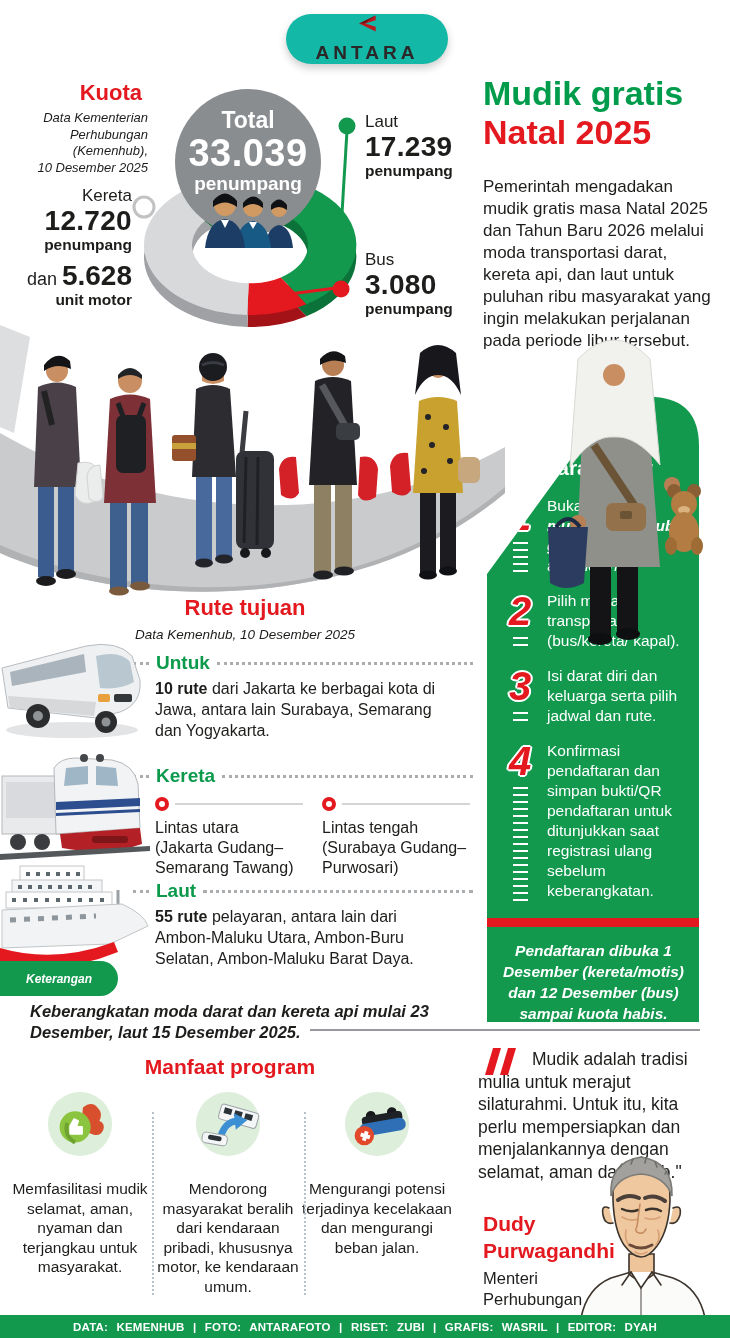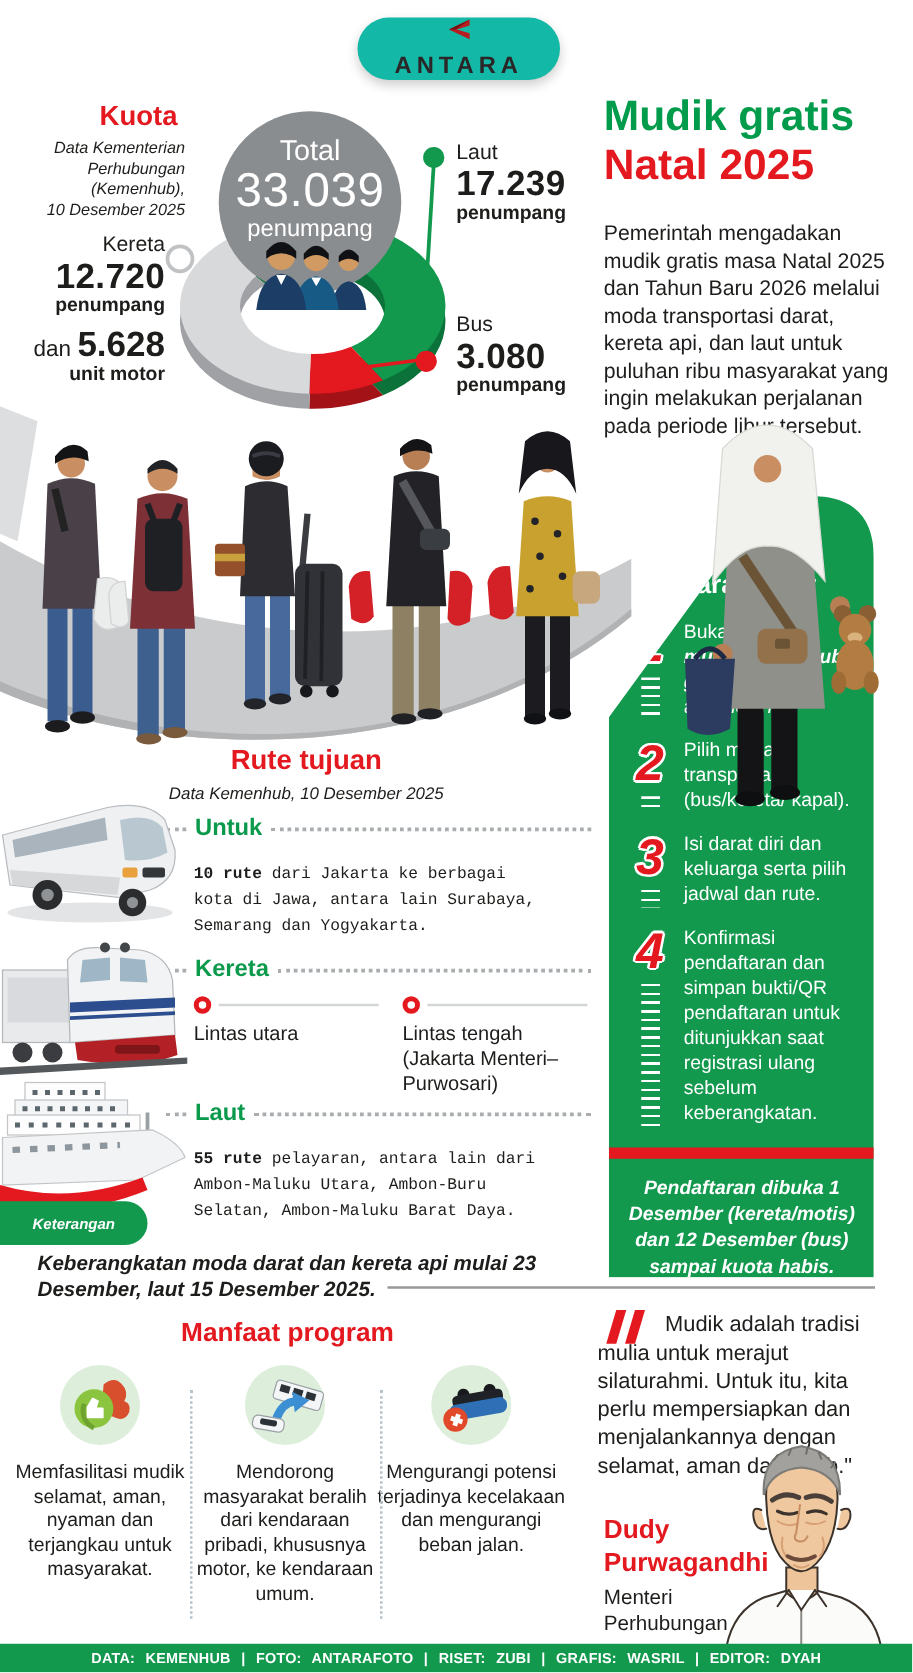--- a/index.html
+++ b/index.html
@@ -10,21 +10,21 @@
         border-radius:26px;box-shadow:0 4px 9px rgba(0,0,0,.20);display:flex;align-items:center;
         justify-content:center;gap:9px;z-index:5;flex-direction:column;}
   .logo-text{font-weight:bold;font-size:19px;letter-spacing:4px;color:#2b2627;}
   
   .kuota-h{position:absolute;left:20px;top:80px;width:122px;text-align:right;color:#e3191f;
            font-size:22px;font-weight:bold;}
   .kuota-src{position:absolute;left:4px;top:110px;width:144px;text-align:right;font-style:italic;
              font-size:13px;line-height:16.5px;white-space:pre-line;}
   .donut-svg{position:absolute;left:120px;top:95px;width:270px;height:240px;z-index:2;}
   .total-circle{position:absolute;left:175px;top:89px;width:146px;height:146px;border-radius:50%;
-                background:#8a8d90;text-align:center;color:#fff;font-weight:normal;z-index:3;}
+                background:#8a8d90;text-align:center;color:#fff;font-weight:bold;z-index:3;}
   .t1{margin-top:19px;font-size:23px;line-height:25px;}
   .t2{font-size:38px;line-height:40px;letter-spacing:.5px;}
   .t3{font-size:19px;line-height:21px;}
   .people-svg{position:absolute;left:203px;top:192px;width:92px;height:56px;z-index:4;}
   .lab{position:absolute;z-index:4;}
   .lab .l{font-size:17px;line-height:19px;}
   .lab .v{font-size:28px;font-weight:bold;line-height:31px;letter-spacing:.3px;}
   .lab .u{font-size:15.5px;font-weight:bold;line-height:18px;}
   .lab-laut{left:365px;top:112px;}
   .lab-bus{left:365px;top:250px;}
@@ -60,21 +60,21 @@
   
   .rute-title{position:absolute;left:130px;top:595px;width:230px;text-align:center;color:#e3191f;
               font-size:22px;font-weight:bold;}
   .rute-src{position:absolute;left:100px;top:627px;width:290px;text-align:center;font-style:italic;
             font-size:13.5px;}
   .rute-sec{position:absolute;left:133px;width:340px;}
   .sec-darat{top:652px;} .sec-kereta{top:765px;} .sec-laut{top:880px;}
   .rute-head{display:flex;align-items:center;gap:7px;color:#0b9a4c;font-weight:bold;font-size:19px;}
   .dots-pre{width:16px;border-top:3px dotted #a9adb0;}
   .dots-post{flex:1;border-top:3px dotted #a9adb0;}
-  .rute-text{margin:14px 0 0 22px;width:288px;font-size:13px;line-height:21px;font-family:Liberation Mono, monospace;}
+  .rute-text{margin:4px 0 0 22px;width:288px;font-size:16px;line-height:21px;}
   .k-items{display:flex;margin:10px 0 0 22px;gap:19px;}
   .k-item{width:148px;}
   .bullet-row{display:flex;align-items:center;gap:6px;}
   .bullet{width:14px;height:14px;border-radius:50%;border:4px solid #e3191f;background:#fff;
           box-sizing:border-box;flex:none;}
   .bullet-line{flex:1;height:2px;background:#d4d5d7;}
   .k-title{font-size:16px;margin-top:7px;line-height:20px;}
   .k-detail{font-size:16px;line-height:20px;}
   .vehicle{position:absolute;left:0;z-index:1;}
   .bus-svg{top:638px;width:150px;height:108px;}
@@ -85,21 +85,21 @@
             display:flex;align-items:center;justify-content:center;z-index:3;}
   .ket-note{position:absolute;left:30px;top:1001px;width:440px;font-weight:bold;font-style:italic;
             font-size:16.5px;line-height:21px;}
   .hline{position:absolute;left:310px;top:1029px;width:390px;height:2px;background:#97999c;}
   
   .manfaat-title{position:absolute;left:80px;top:1055px;width:300px;text-align:center;color:#e3191f;
                  font-size:21px;font-weight:bold;}
   .benefit{position:absolute;top:1090px;width:150px;text-align:center;}
   .b1{left:5px;} .b2{left:153px;} .b3{left:302px;}
   .b-icon{width:68px;height:68px;margin:0 auto;display:block;}
-  .b-text{margin-top:10px;font-size:15.5px;line-height:19.5px;text-align:center;}
+  .b-text{margin-top:21px;font-size:15.5px;line-height:19.5px;text-align:center;}
   .vsep{position:absolute;top:1112px;height:183px;width:0;border-left:2px dotted #b6c2ca;}
   .vs1{left:152px;} .vs2{left:304px;}
   
   .qmark-svg{position:absolute;left:483px;top:1046px;width:34px;height:30px;}
   .qtext{position:absolute;left:478px;top:1048px;width:242px;font-size:17.5px;line-height:22.5px;
          text-indent:54px;}
   .qname{position:absolute;left:483px;top:1210px;color:#e3191f;font-weight:bold;font-size:21px;
          line-height:27px;white-space:pre-line;}
   .qrole{position:absolute;left:483px;top:1268px;font-size:16.5px;line-height:21px;white-space:pre-line;}
   .portrait{position:absolute;left:553px;top:1138px;width:177px;height:180px;z-index:3;}
@@ -392,28 +392,29 @@
       <span>Kereta</span>
       <span class="dots-post"></span>
     </div>
     <div class="k-items">
       <div class="k-item">
         <div class="bullet-row">
             <span class="bullet"></span>
             <span class="bullet-line"></span>
           </div>
         <div class="k-title">Lintas utara</div>
+        <div class="k-detail">(Jakarta Gudang–Semarang Tawang)</div>
       </div>
       <div class="k-item">
         <div class="bullet-row">
             <span class="bullet"></span>
             <span class="bullet-line"></span>
           </div>
         <div class="k-title">Lintas tengah</div>
-        <div class="k-detail">(Jakarta Menteri–Purwosari)</div>
+        <div class="k-detail">(Surabaya Gudang–Purwosari)</div>
       </div>
     </div>
   </div>
 
   <div class="rute-sec sec-laut">
     <div class="rute-head">
       <span class="dots-pre"></span>
       <span>Laut</span>
       <span class="dots-post"></span>
     </div>

